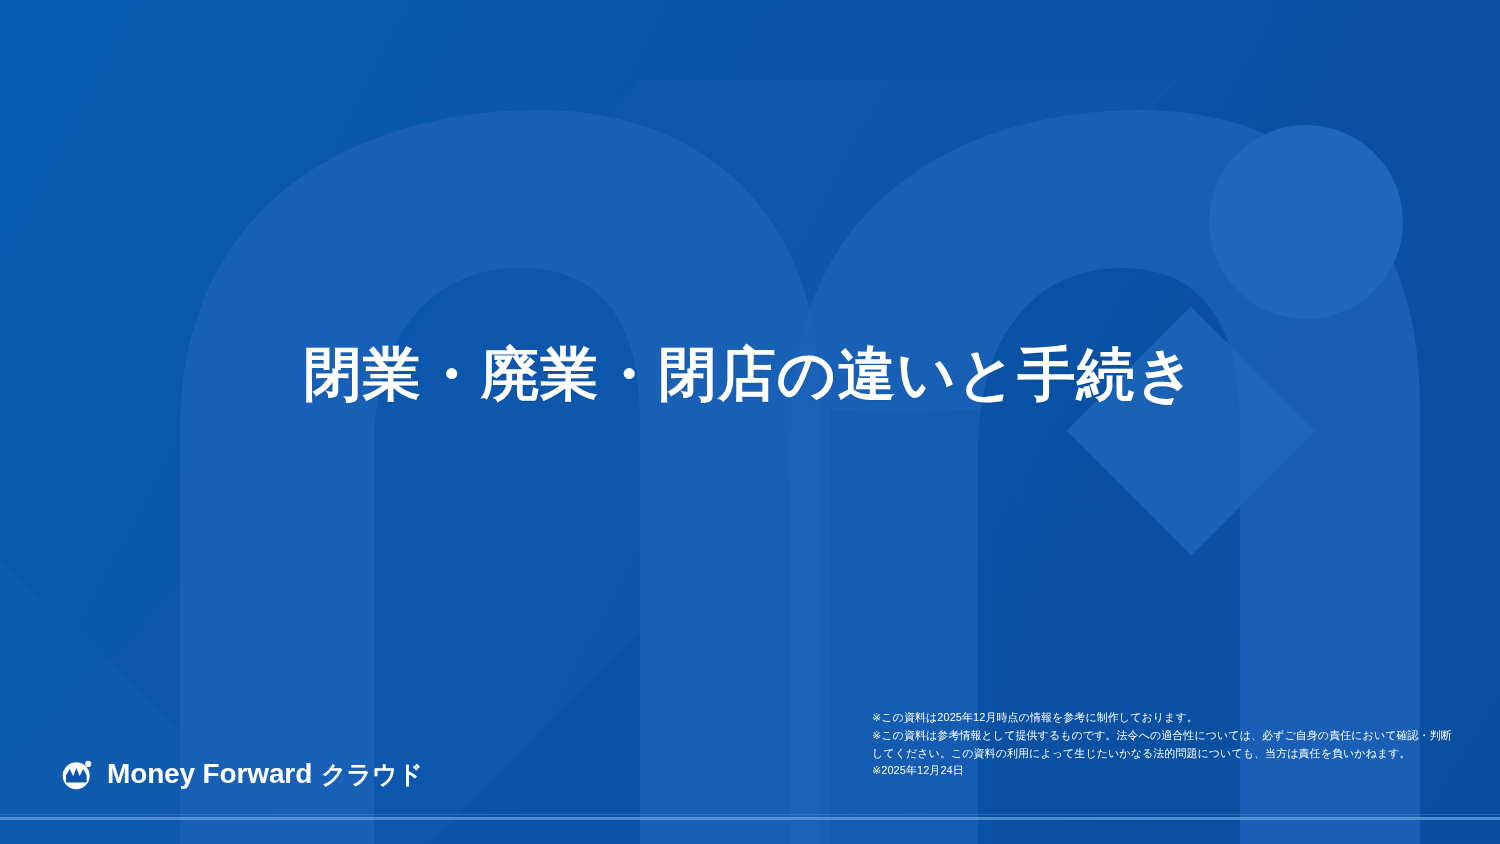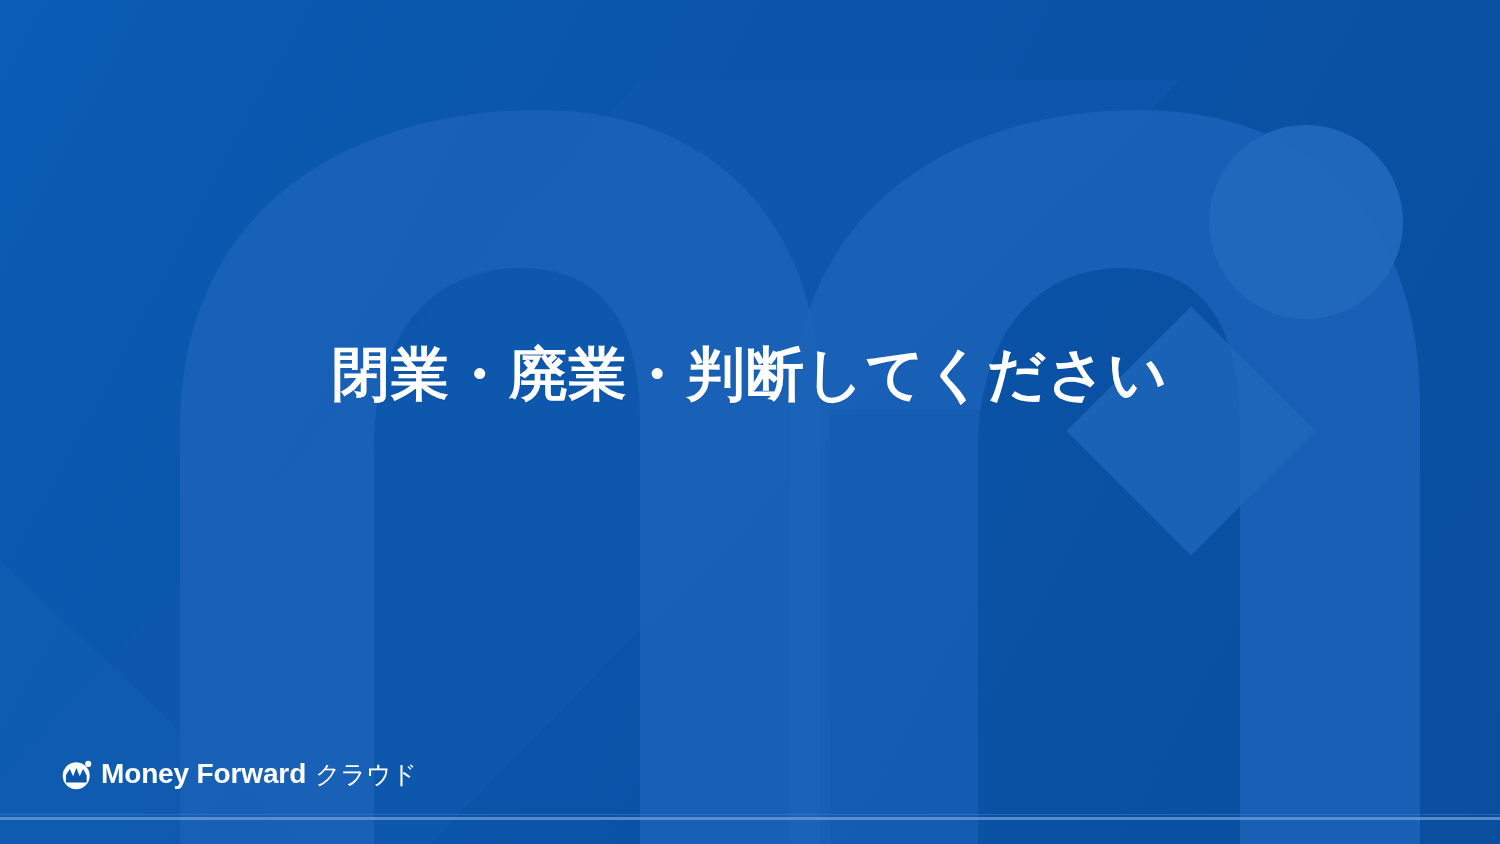--- a/index.html
+++ b/index.html
@@ -48,21 +48,21 @@
     text-shadow: 0 1px 2px rgba(0,0,0,0.06);
   }
 
   
   .logo-lockup {
     position: absolute;
     left: 60px;
     bottom: 52px;
     display: flex;
     align-items: center;
-    gap: 5px;
+    gap: 11px;
     z-index: 6;
   }
   .logo-mark {
     width: 36px;
     height: 36px;
     flex: 0 0 36px;
     display: block;
   }
   .logo-wordmark {
     color: #ffffff;
@@ -70,21 +70,21 @@
     font-weight: 700;
     letter-spacing: -0.005em;
     line-height: 1;
     white-space: nowrap;
     display: flex;
     align-items: baseline;
     gap: 9px;
   }
   .logo-wordmark .jp {
     font-size: 25px;
-    font-weight: 400;
+    font-weight: 700;
   }
 
   
   .disclaimer {
     position: absolute;
     left: 872px;
     top: 709px;
     width: 580px;
     color: #ffffff;
     font-size: 11px;
@@ -161,21 +161,21 @@
 
       <circle cx="1306" cy="222" r="97" fill="#2169bd" opacity="0.92"></circle>
 
       <rect x="1103" y="343" width="176" height="176" transform="rotate(45 1191 431)" fill="#2169bd" opacity="0.72"></rect>
 
       <path d="M 0 560 L 300 844 L 0 844 Z" fill="#1560b5" opacity="0.35"></path>
     </g>
   </svg>
 
   <div class="title-block">
-    <h1 class="title-line">閉業・廃業・判断してください</h1>
+    <h1 class="title-line">閉業・廃業・閉店の違いと手続き</h1>
   </div>
 
   <div class="logo-lockup">
     <svg class="logo-mark" viewBox="0 0 40 40" aria-hidden="true">
       <circle cx="18" cy="22" r="15" fill="#ffffff"></circle>
       <path d="M 6.6 21.5
                L 10.8 14.4
                L 14.6 22.6
                L 18.2 13.4
                L 21.9 22.6
@@ -184,17 +184,22 @@
                L 29.6 29.5
                L 6.6 29.5 Z" fill="#0a55ab"></path>
       <circle cx="31.4" cy="8.8" r="3.4" fill="#ffffff"></circle>
     </svg>
     <span class="logo-wordmark">
       <span>Money Forward</span>
       <span class="jp">クラウド</span>
     </span>
   </div>
 
+  <div class="disclaimer">
+    <p>※この資料は2025年12月時点の情報を参考に制作しております。</p>
+    <p>※この資料は参考情報として提供するものです。法令への適合性については、必ずご自身の責任において確認・判断してください。この資料の利用によって生じたいかなる法的問題についても、当方は責任を負いかねます。</p>
+    <p>※2025年12月24日</p>
+  </div>
 
   <div class="bottom-rule-thin"></div>
   <div class="bottom-rule"></div>
 
 </div>
 
 </body></html>

